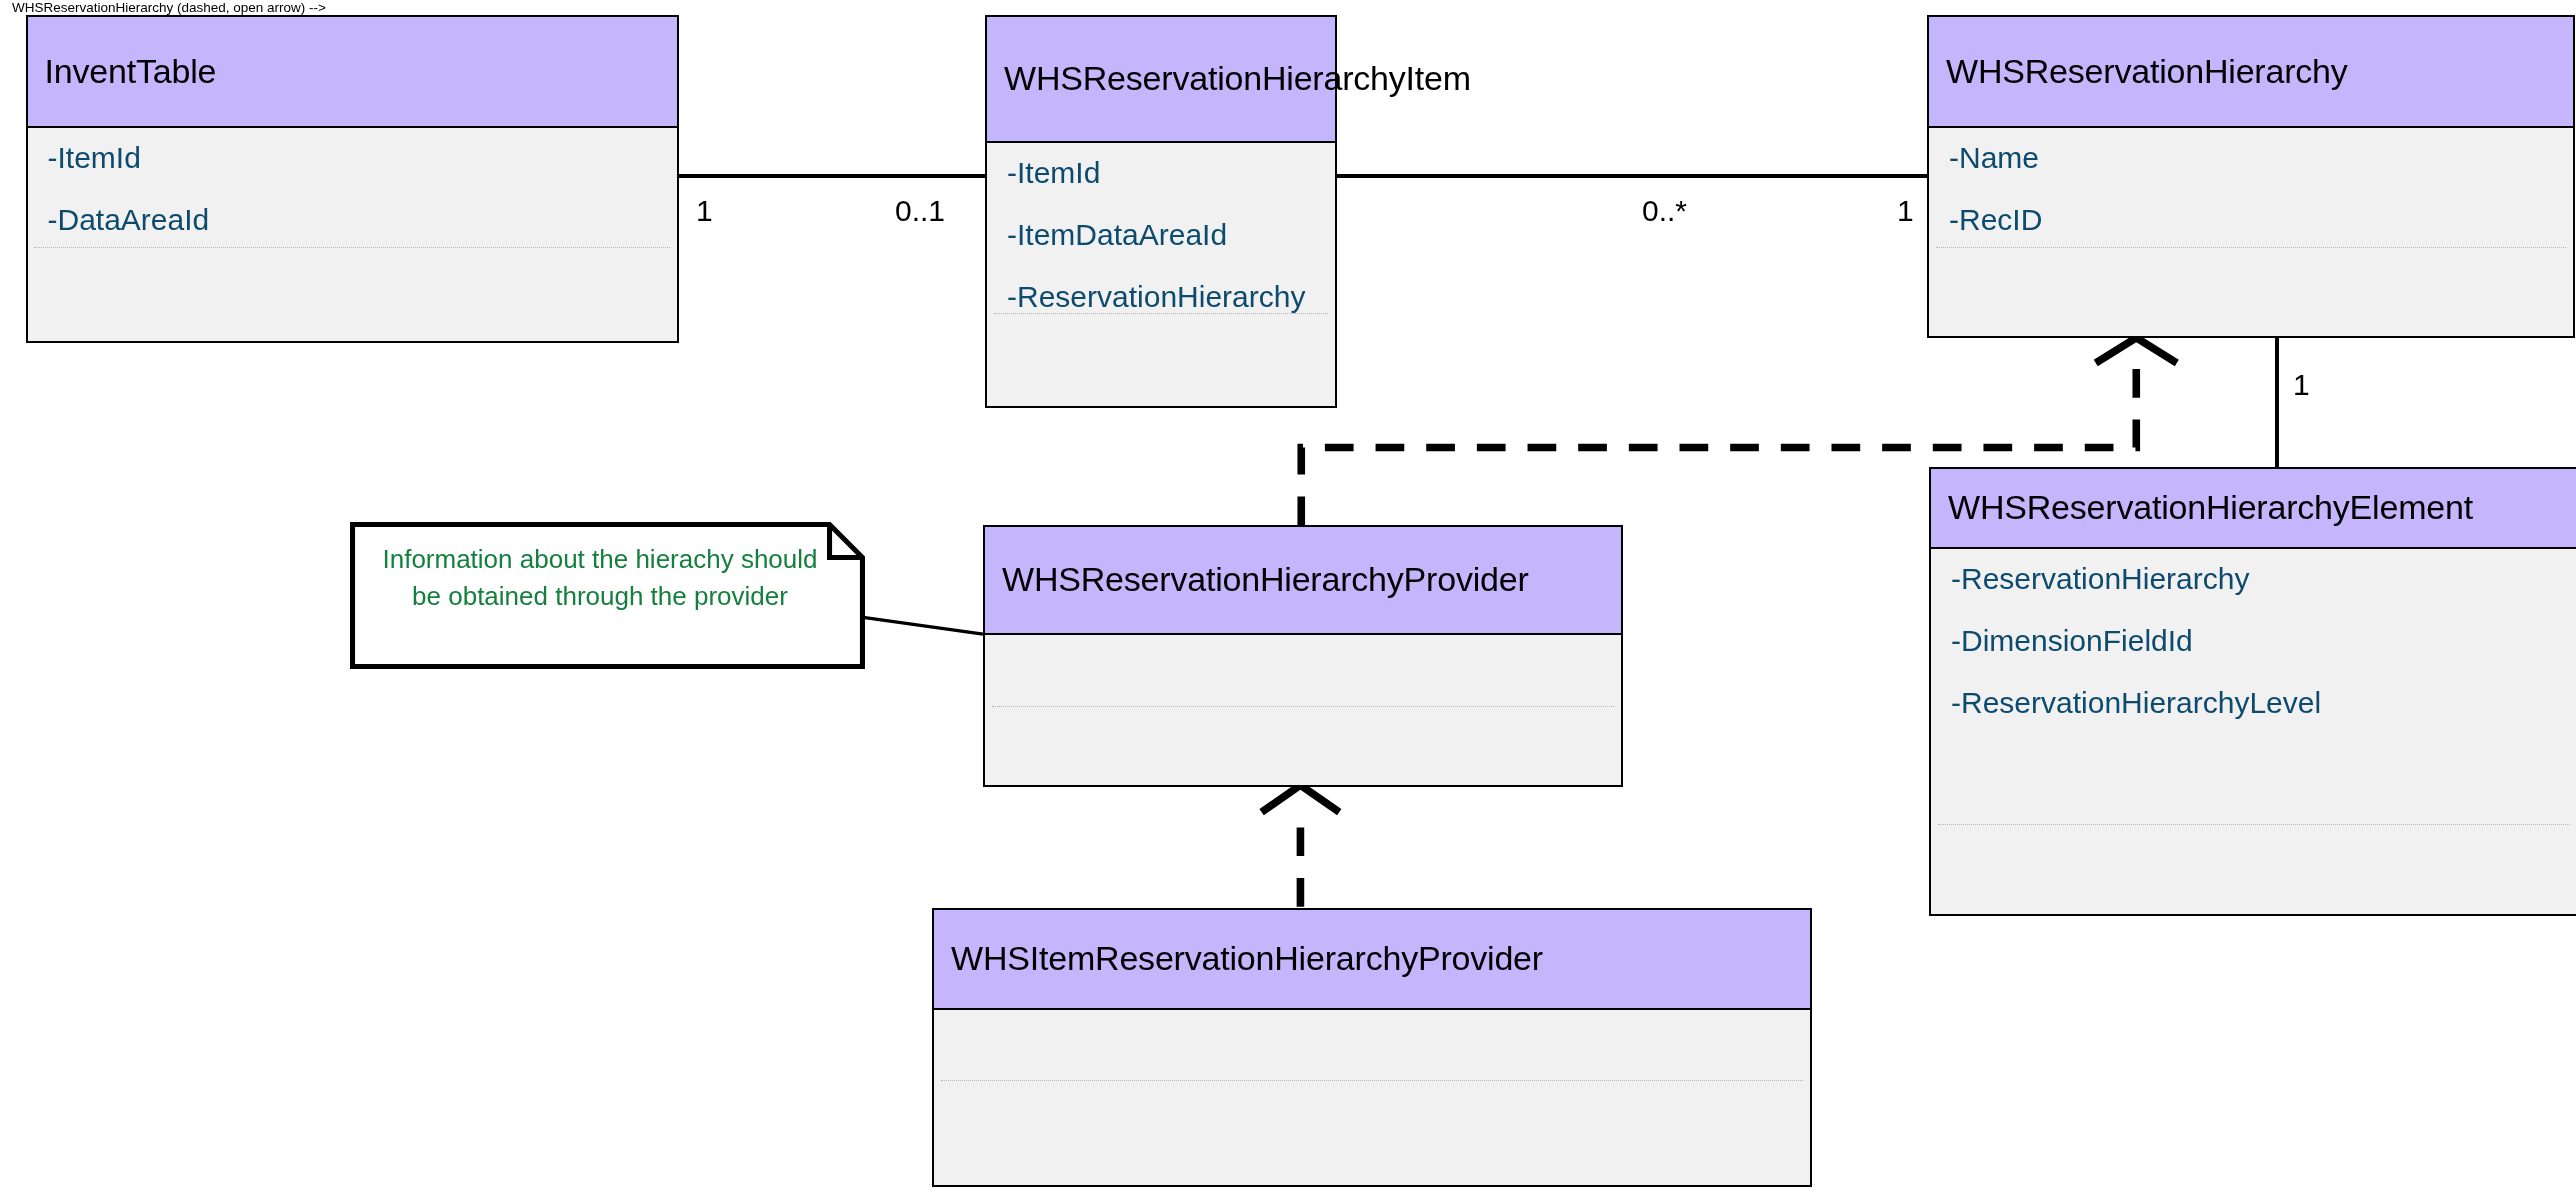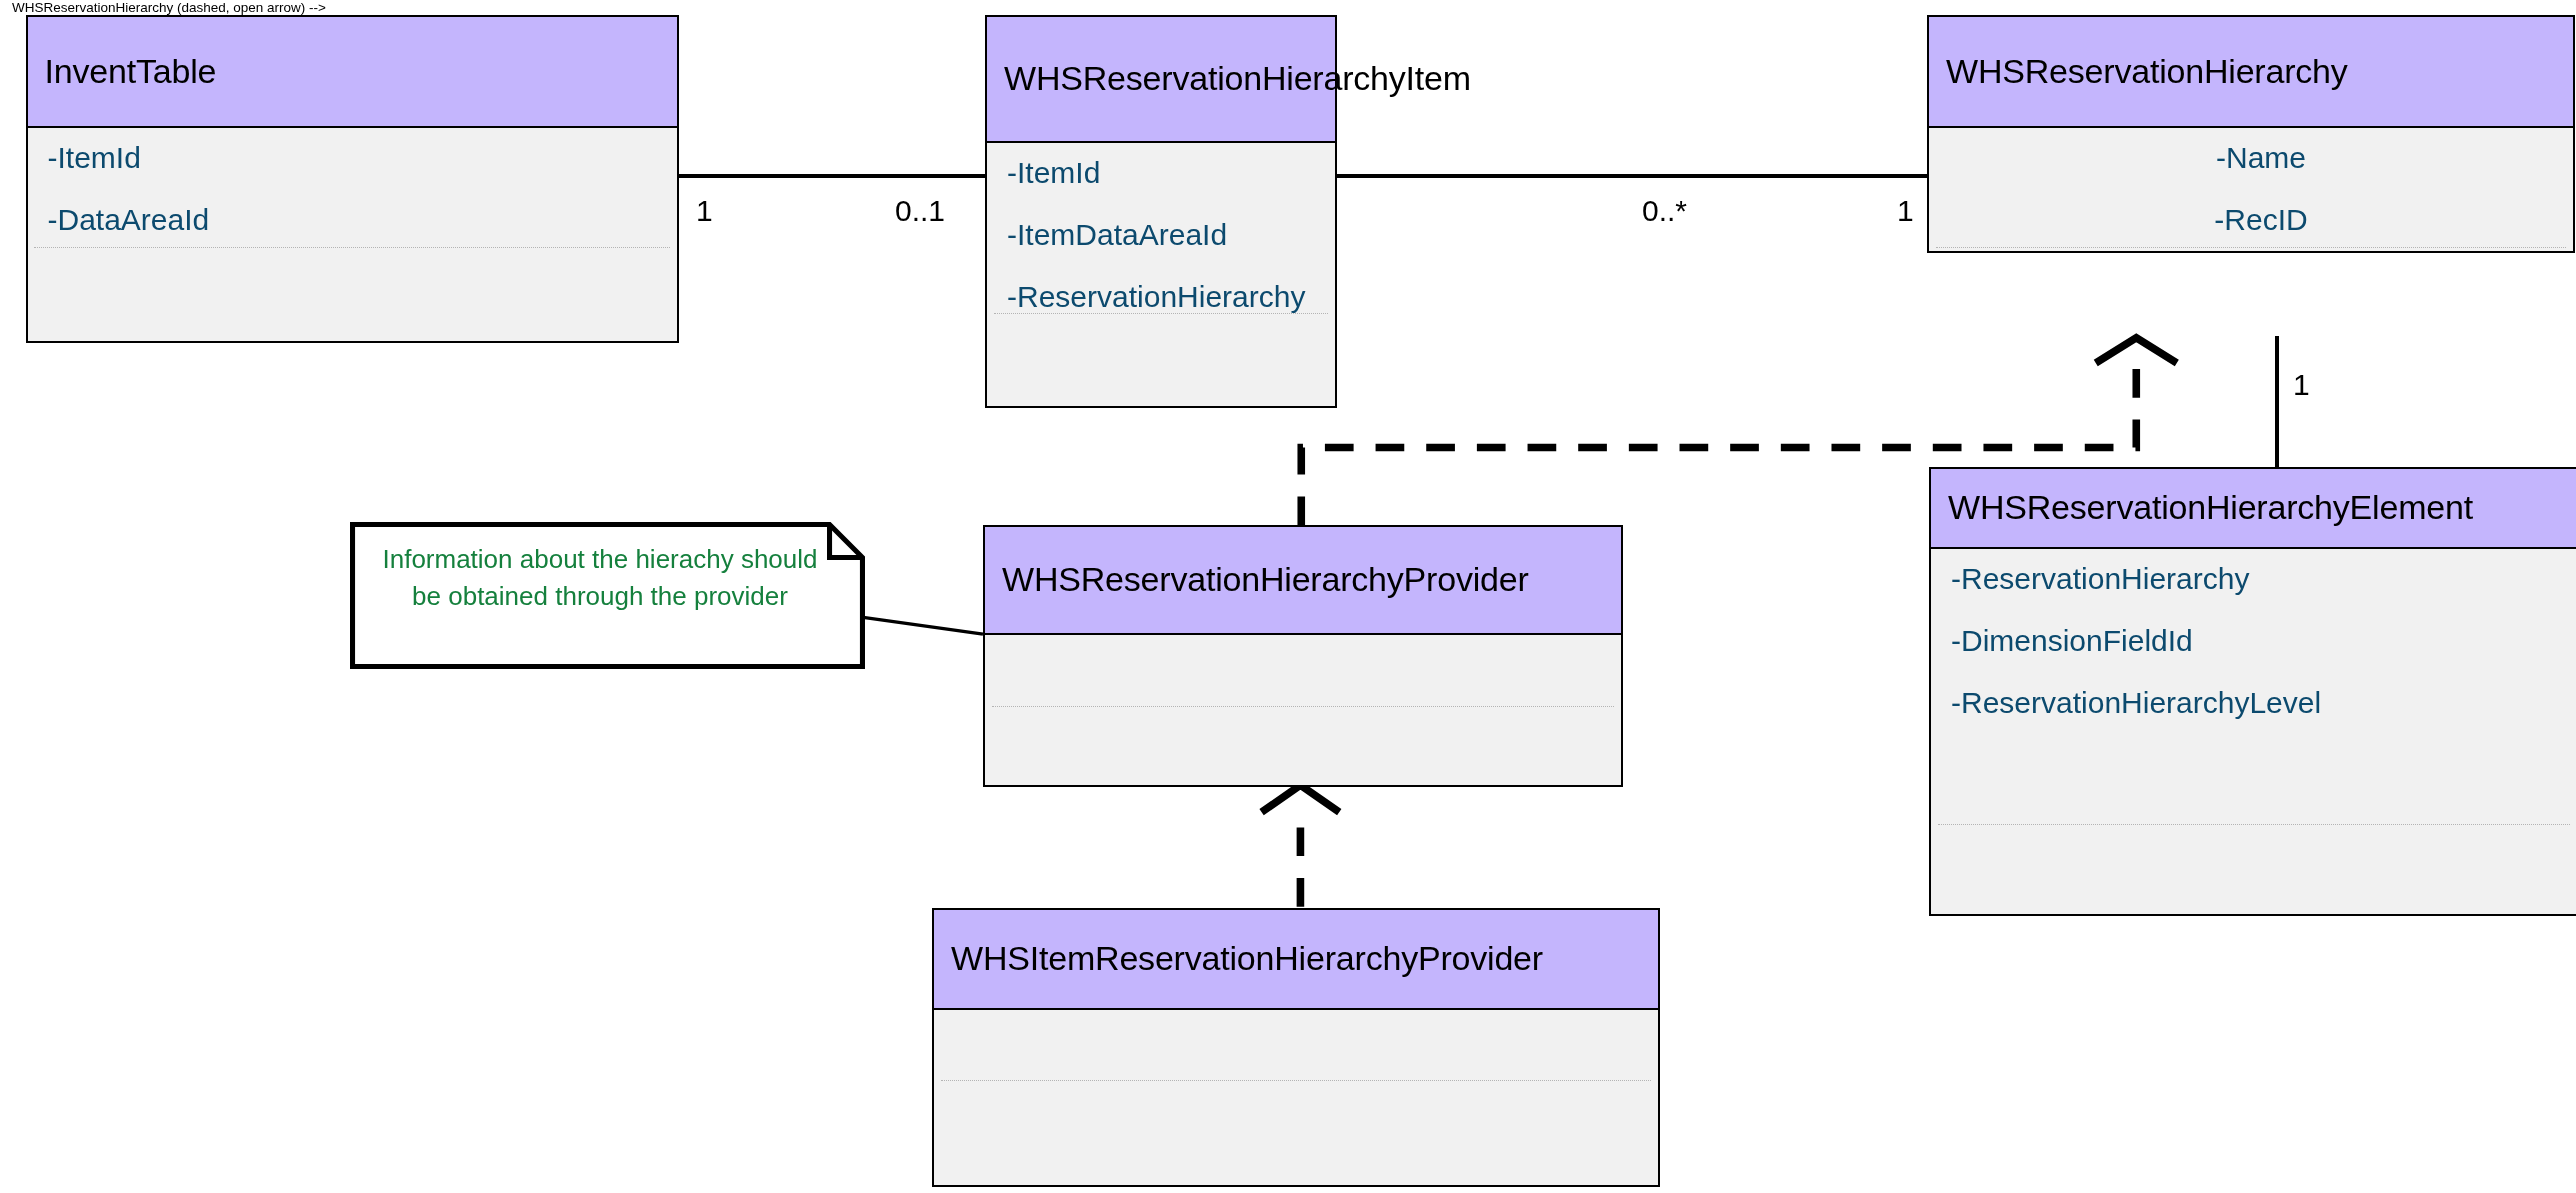--- a/index.html
+++ b/index.html
@@ -156,21 +156,21 @@
     </div>
     <div class="uml-attrs">
       <div class="uml-attr">-ItemId</div>
       <div class="uml-attr">-ItemDataAreaId</div>
       <div class="uml-attr">-ReservationHierarchy</div>
     </div>
     <div class="uml-divider" style="top:296px;"></div>
   </div>
 
   
-  <div class="uml-class" style="left:1915px; top:15px; width:648px; height:238px;text-align:center;">
+  <div class="uml-class" style="left:1915px; top:15px; width:648px; height:323px;">
     <div class="uml-header" style="height:111px;">
       <span class="uml-title">WHSReservationHierarchy</span>
     </div>
     <div class="uml-attrs">
       <div class="uml-attr">-Name</div>
       <div class="uml-attr">-RecID</div>
     </div>
     <div class="uml-divider" style="top:230px;"></div>
   </div>
 
@@ -199,21 +199,21 @@
     </div>
     <div class="uml-attrs">
       <div class="uml-attr">-ReservationHierarchy</div>
       <div class="uml-attr">-DimensionFieldId</div>
       <div class="uml-attr">-ReservationHierarchyLevel</div>
     </div>
     <div class="uml-divider" style="top:355px;"></div>
   </div>
 
   
-  <div class="uml-class" style="left:920px; top:908px; width:728px; height:279px;">
+  <div class="uml-class" style="left:920px; top:908px; width:880px; height:279px;">
     <div class="uml-header" style="height:100px;">
       <span class="uml-title">WHSItemReservationHierarchyProvider</span>
     </div>
     <div class="uml-attrs"></div>
     <div class="uml-divider" style="top:170px;"></div>
   </div>
 
 </div>
 
 

